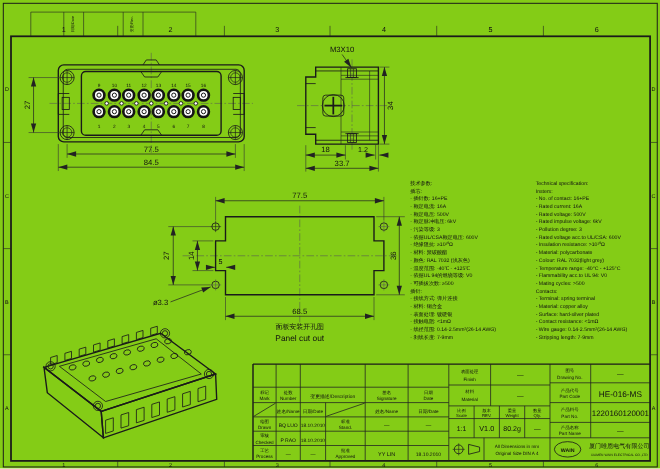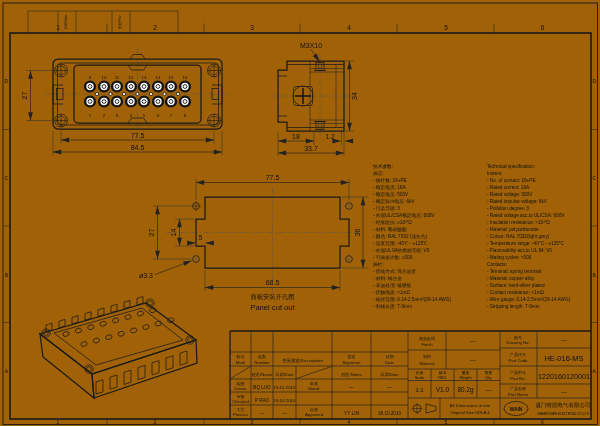--- a/index.html
+++ b/index.html
@@ -1,16 +1,16 @@
 <!DOCTYPE html>
 <html><head>
 <meta charset="utf-8">
 <style>
   html,body{margin:0;padding:0;background:#fff;}
-  .sheet{position:relative;width:600px;height:426px;background:#a16207;font-family:"Liberation Sans",sans-serif;overflow:hidden;}
+  .sheet{position:relative;width:600px;height:426px;background:#84cc16;font-family:"Liberation Sans",sans-serif;overflow:hidden;}
   svg{position:absolute;left:0;top:0;font-family:"Liberation Sans",sans-serif;}
   svg text{fill:#111;}
   .o1{fill:none;stroke:#1a1a1a;stroke-width:1.25;}
   .o2{fill:none;stroke:#1a1a1a;stroke-width:0.75;}
   .o3{fill:none;stroke:#222;stroke-width:0.55;}
   .ext{stroke:#333;stroke-width:0.55;}
   .dim{stroke:#222;stroke-width:0.65;fill:none;marker-start:url(#ar);marker-end:url(#ar);}
   .ld{stroke:#222;stroke-width:0.65;fill:none;marker-end:url(#ar);}
   .cl{stroke:#555;stroke-width:0.5;stroke-dasharray:7 2 1.5 2;fill:none;}
   .tl{stroke:#222;stroke-width:0.7;}

